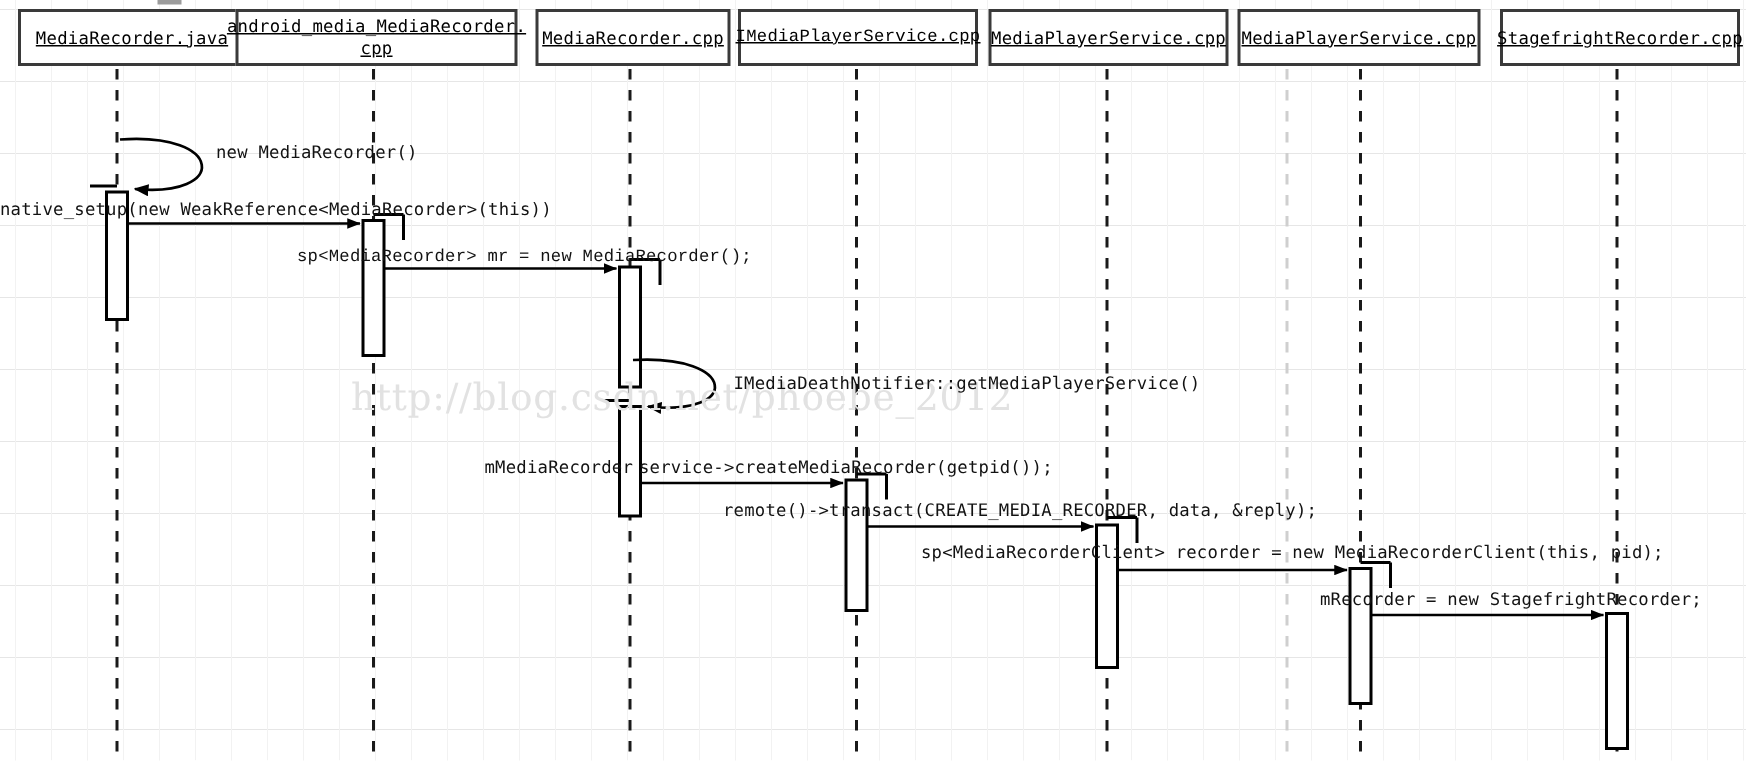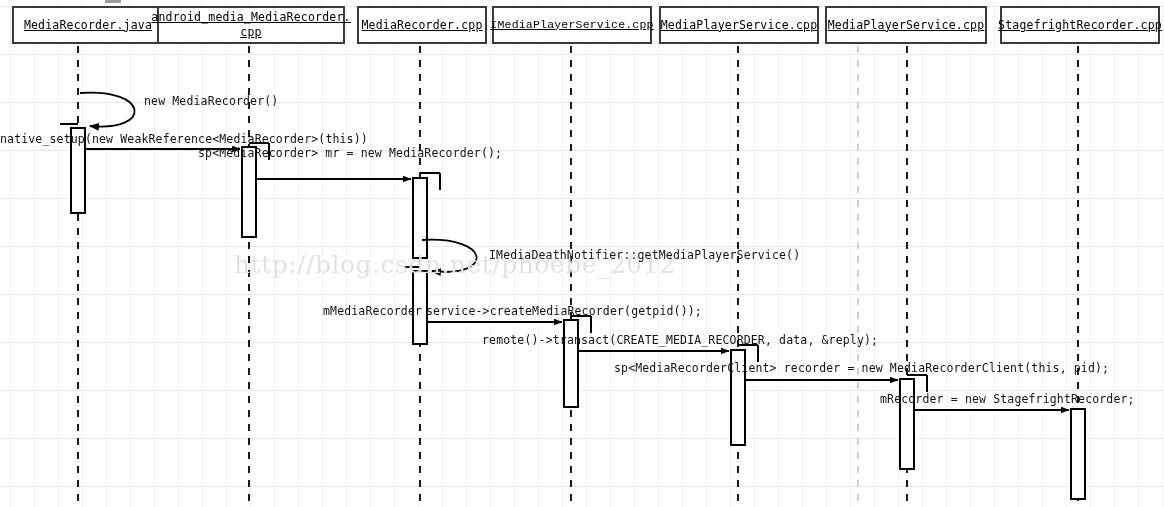--- a/index.html
+++ b/index.html
@@ -183,21 +183,21 @@
   </div>
 
   <div class="lifeline-box" style="left:1000px; top:6px; width:160px; height:38px;">
     <span class="lbl">StagefrightRecorder.cpp</span>
   </div>
 
   <div class="msg-label" style="left:144px; top:94px;">new MediaRecorder()</div>
 
   <div class="msg-label" style="left:0px; top:132px;">native_setup(new WeakReference&lt;MediaRecorder&gt;(this))</div>
 
-  <div class="msg-label" style="left:198px; top:146px;">sp&lt;MediaRecorder&gt; mr = new MediaRecorder();</div>
+  <div class="msg-label" style="left:198px; top:165px;font-family:Liberation Mono, monospace;">sp&lt;MediaRecorder&gt; mr = new MediaRecorder();</div>
 
   <div class="msg-label" style="left:489px; top:248px;">IMediaDeathNotifier::getMediaPlayerService()</div>
 
   <div class="msg-label" style="left:323px; top:304px;">mMediaRecorder</div>
 
   <div class="msg-label" style="left:426px; top:304px;">service-&gt;createMediaRecorder(getpid());</div>
 
   <div class="msg-label" style="left:482px; top:333px;">remote()-&gt;transact(CREATE_MEDIA_RECORDER, data, &amp;reply);</div>
 
   <div class="msg-label" style="left:614px; top:361px;">sp&lt;MediaRecorderClient&gt; recorder = new MediaRecorderClient(this, pid);</div>

